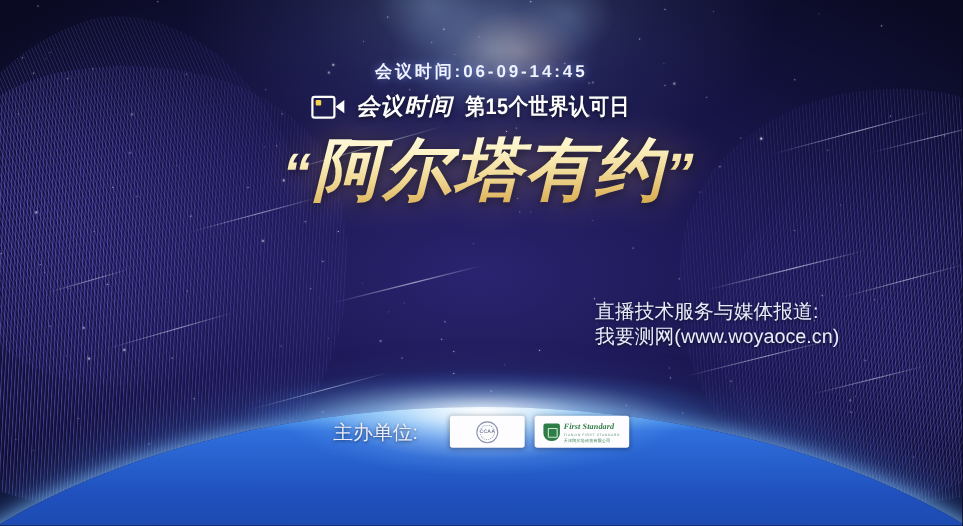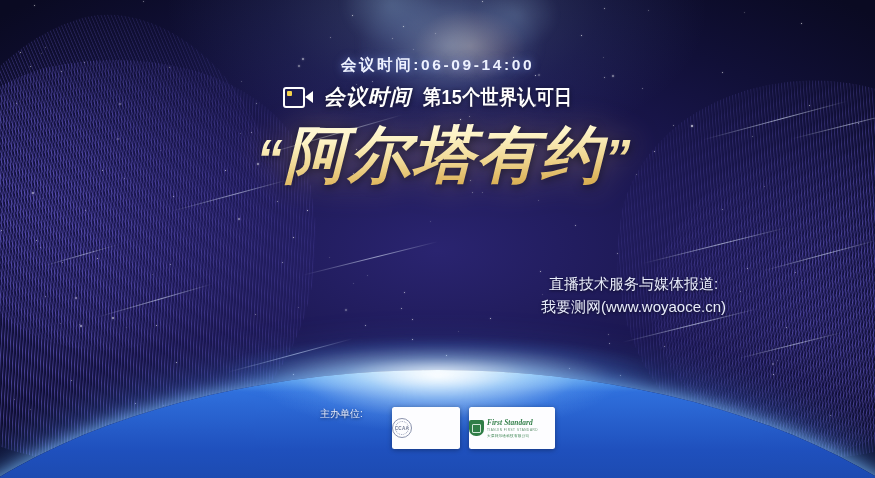--- a/index.html
+++ b/index.html
@@ -142,38 +142,36 @@
   .info { position:absolute; top:272px; left:0; right:0; height:75px; }
   .org-block { position:absolute; left:200px; top:0; }
   .org-line {
     display:flex; color:#e9edfb; font-size:12.6px; line-height:23px;
     white-space:nowrap; text-shadow:0 1px 3px rgba(0,0,0,.6);
   }
   .org-label { width:62px; flex:none; }
   .org-indent { width:62px; flex:none; }
   .media-block { position:absolute; left:541px; top:0; }
   .media-line {
-    color:#e9edfb; font-size:15px; line-height:23px; white-space:nowrap;
+    color:#e9edfb; font-size:18px; line-height:23px; white-space:nowrap;
     text-shadow:0 1px 3px rgba(0,0,0,.6);
-    text-align:center;
   }
 
   .units {
     position:absolute; top:378px; left:0; right:0;
     display:flex; align-items:center; justify-content:center; gap:9px;
   }
   .units-label {
-    color:#e9edfb; font-size:10px; margin-right:20px; white-space:nowrap;
+    color:#e9edfb; font-size:18px; margin-right:20px; white-space:nowrap;
     text-shadow:0 1px 3px rgba(0,0,0,.6);
   }
   .logo-card {
-    height:42px; background:#fdfdff; border-radius:2.5px;
-    display:flex; align-items:center; 
+    height:29px; background:#fdfdff; border-radius:2.5px;
+    display:flex; align-items:center; justify-content:center;
     box-shadow:0 1px 5px rgba(0,0,0,.35);
-    margin-top:29px;
   }
   #card-ccaa { width:68px; }
   #card-fs   { width:86px; }
   #card-wyc  { width:80px; }
 
   
   .ccaa-seal { width:20px; height:20px; border-radius:50%;
     border:1.4px solid #8b93ad; position:relative;
     display:flex; align-items:center; justify-content:center; }
   .ccaa-seal:before { content:""; position:absolute; inset:2px;
@@ -390,21 +388,21 @@
       <i style="left:120px;top:415px;width:90px;transform:rotate(-13deg);opacity:0.59"></i>
       <i style="left:735px;top:345px;width:110px;transform:rotate(-14deg);opacity:0.64"></i>
       <i style="left:40px;top:255px;width:80px;transform:rotate(-16deg);opacity:0.57"></i>
     </div>
 
   <div class="horizon"></div>
   <div class="horizon-glow"></div>
 
   <div class="content">
 
-    <div class="meeting-time">会议时间:06-09-14:00</div>
+    <div class="meeting-time">会议时间:06-09-14:45</div>
 
     <div class="banner-row">
       <span class="cam-icon">
         <span class="body"></span>
           <span class="lens"></span>
       </span>
       <span class="live-label">会议时间</span>
       <span class="wad-label">第15个世界认可日</span>
     </div>
 

